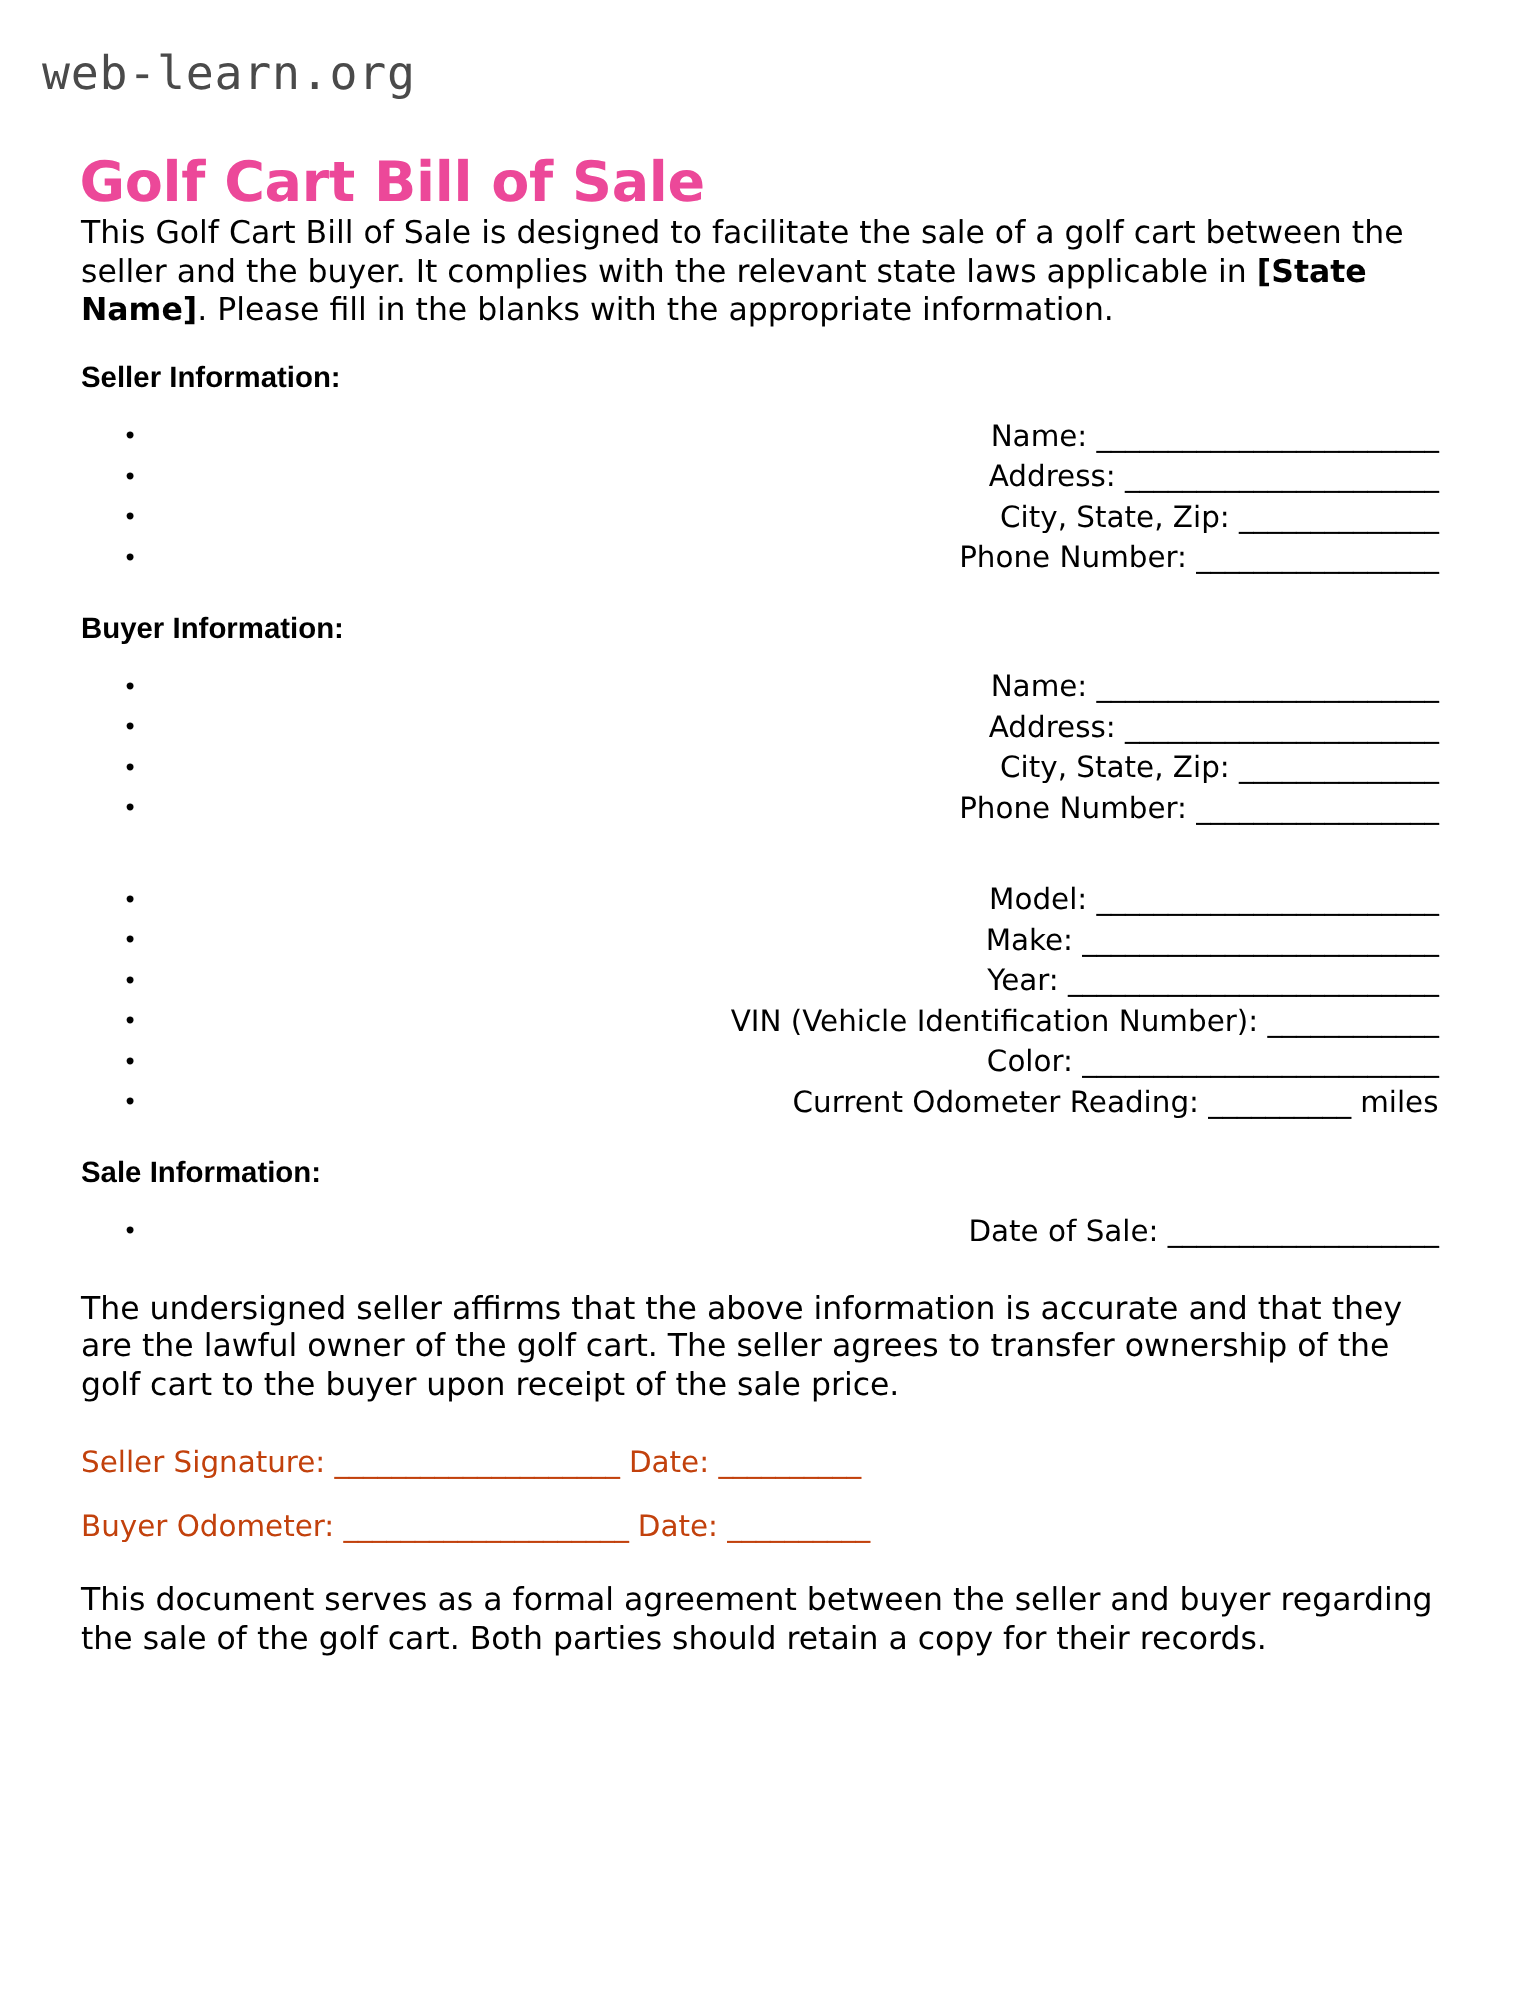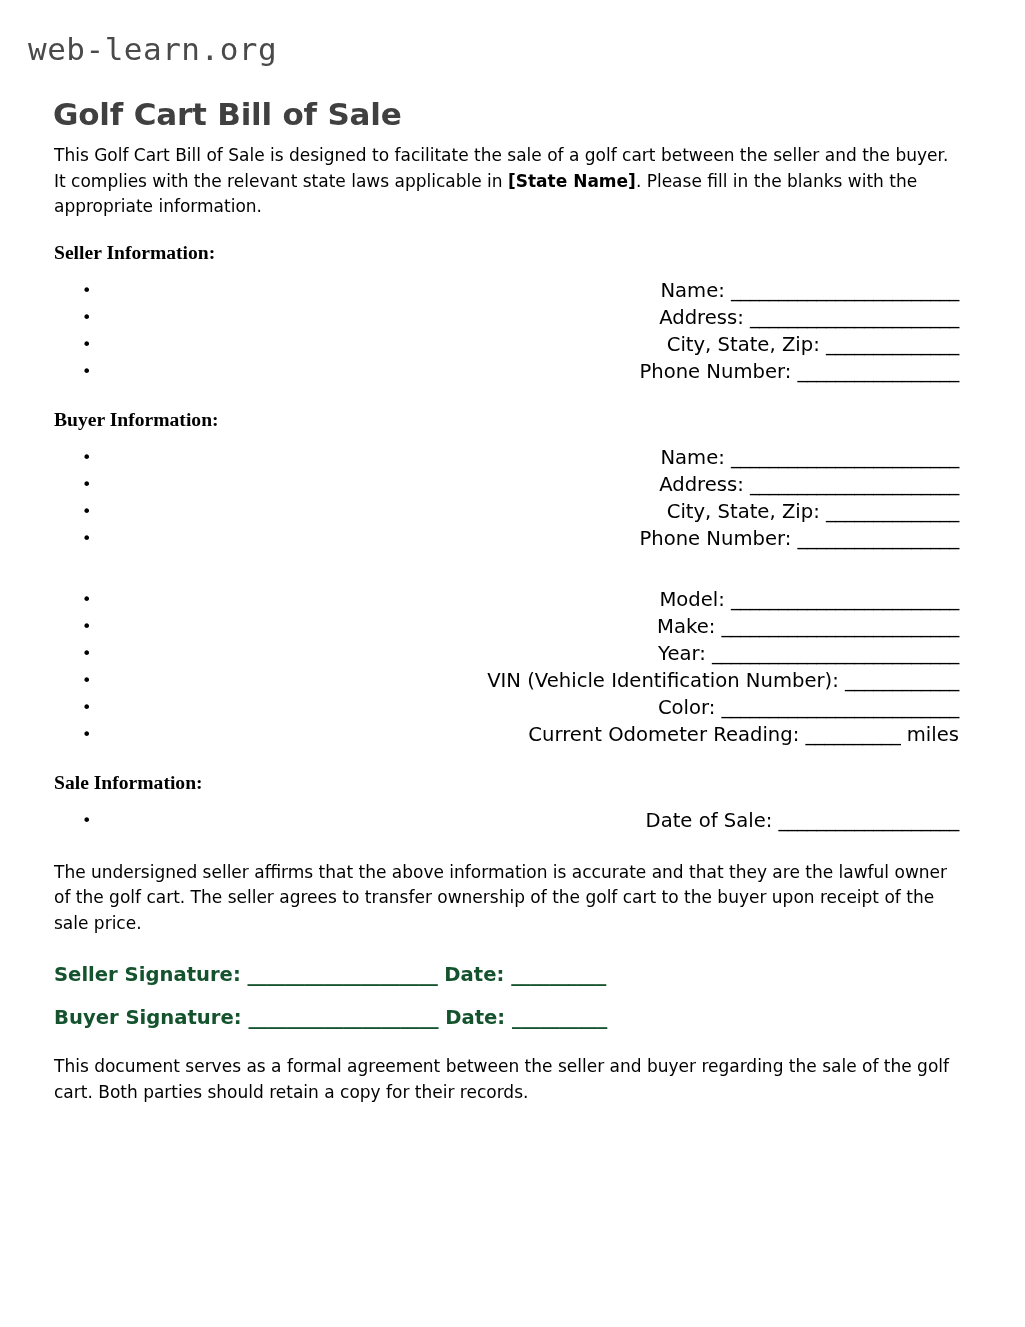--- a/index.html
+++ b/index.html
@@ -34,50 +34,50 @@
     letter-spacing: 0.5px;
     color: #4a4a4a;
     font-weight: 400;
     white-space: nowrap;
   }
   .doc-title {
     position: absolute;
     left: 53px;
     top: 74px;
     font-family: "DejaVu Sans", sans-serif;
-    font-size: 31px;
+    font-size: 37px;
     font-weight: bold;
     line-height: 1.25;
-    color: #404040;
+    color: #ec4899;
     white-space: nowrap;
     letter-spacing: -0.2px;
   }
 
   
   .content {
     position: absolute;
     left: 54px;
     top: 143px;
     width: 905px;
   }
 
   p.para {
     margin: 0 0 0 0;
-    font-size: 17px;
+    font-size: 21px;
     line-height: 25.5px;
     color: #000000;
     font-family: "DejaVu Sans", sans-serif;
   }
 
   h3.section-heading {
     margin: 0;
     font-size: 19.6px;
     line-height: 25px;
     font-weight: bold;
-    font-family: Liberation Serif, serif;
+    font-family: Liberation Sans, sans-serif;
     color: #000000;
   }
 
   ul.field-list {
     margin: 0;
     padding: 0 0 0 49px;
     list-style: none;
   }
   ul.field-list li {
     position: relative;
@@ -98,24 +98,24 @@
   }
   .blank {
     font-family: "DejaVu Sans", sans-serif;
     letter-spacing: -0.3px;
   }
 
   .sig-line {
     margin: 0;
     font-size: 19.6px;
     line-height: 25px;
-    font-weight: bold;
+    font-weight: normal;
     font-family: "DejaVu Sans", sans-serif;
     white-space: nowrap;
-    color: #14532d;
+    color: #c2410c;
   }
 
   
   .sp-intro-to-sec { height: 20px; }
   .sp-head-to-list { height: 12px; }
   .sp-list-to-head { height: 22px; }
   .sp-list-to-para { height: 26px; }
   .sp-para-to-sig  { height: 26px; }
   .sp-sig-gap      { height: 18px; }
   .sp-sig-to-para  { height: 24px; }
@@ -180,20 +180,20 @@
     <div class="sp-list-to-para"></div>
 
     <p class="para">The undersigned seller affirms that the above information is accurate and that they are the lawful owner of the golf cart. The seller agrees to transfer ownership of the golf cart to the buyer upon receipt of the sale price.</p>
 
     <div class="sp-para-to-sig"></div>
 
     <p class="sig-line"><span>Seller Signature: </span><span class="blank">____________________</span><span>  Date: </span><span class="blank">__________</span></p>
 
     <div class="sp-sig-gap"></div>
 
-    <p class="sig-line"><span>Buyer Signature: </span><span class="blank">____________________</span><span>  Date: </span><span class="blank">__________</span></p>
+    <p class="sig-line"><span>Buyer Odometer: </span><span class="blank">____________________</span><span>  Date: </span><span class="blank">__________</span></p>
 
     <div class="sp-sig-to-para"></div>
 
     <p class="para">This document serves as a formal agreement between the seller and buyer regarding the sale of the golf cart. Both parties should retain a copy for their records.</p>
 
   </div>
 </div>
 
 </body></html>

